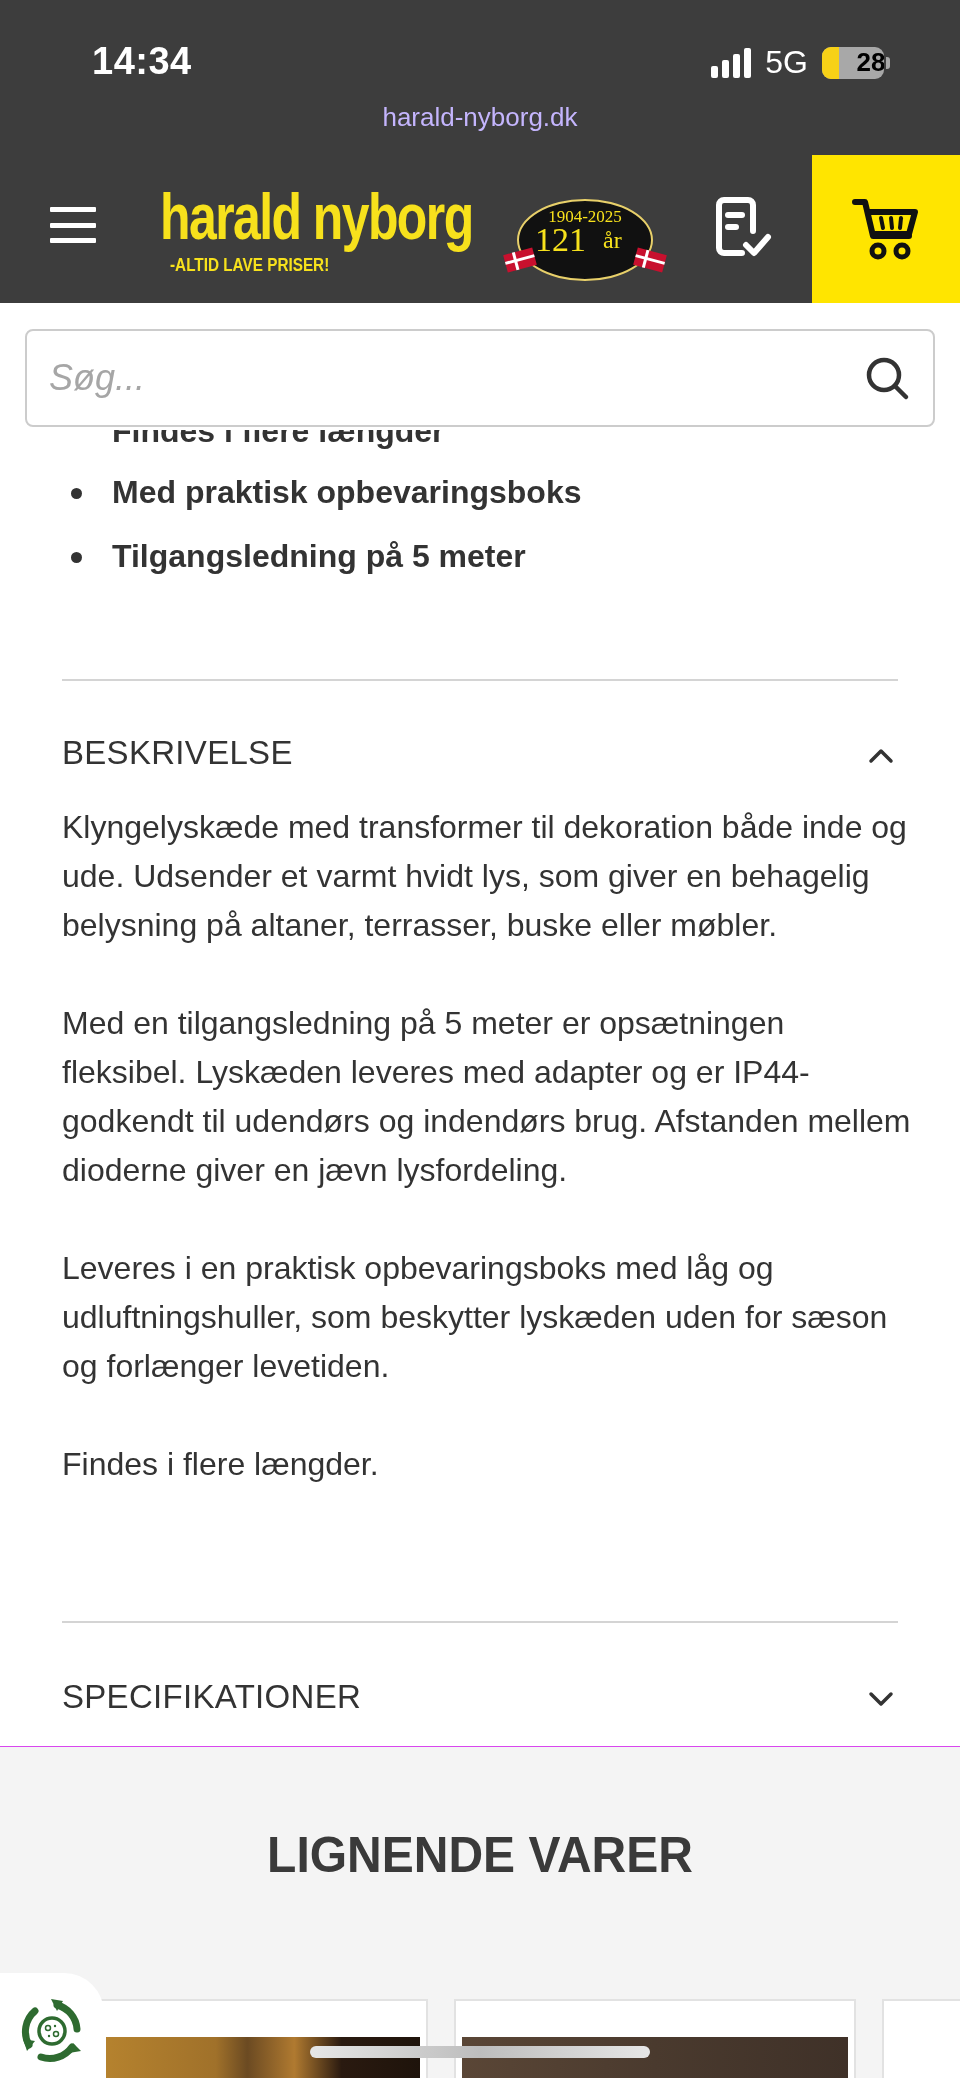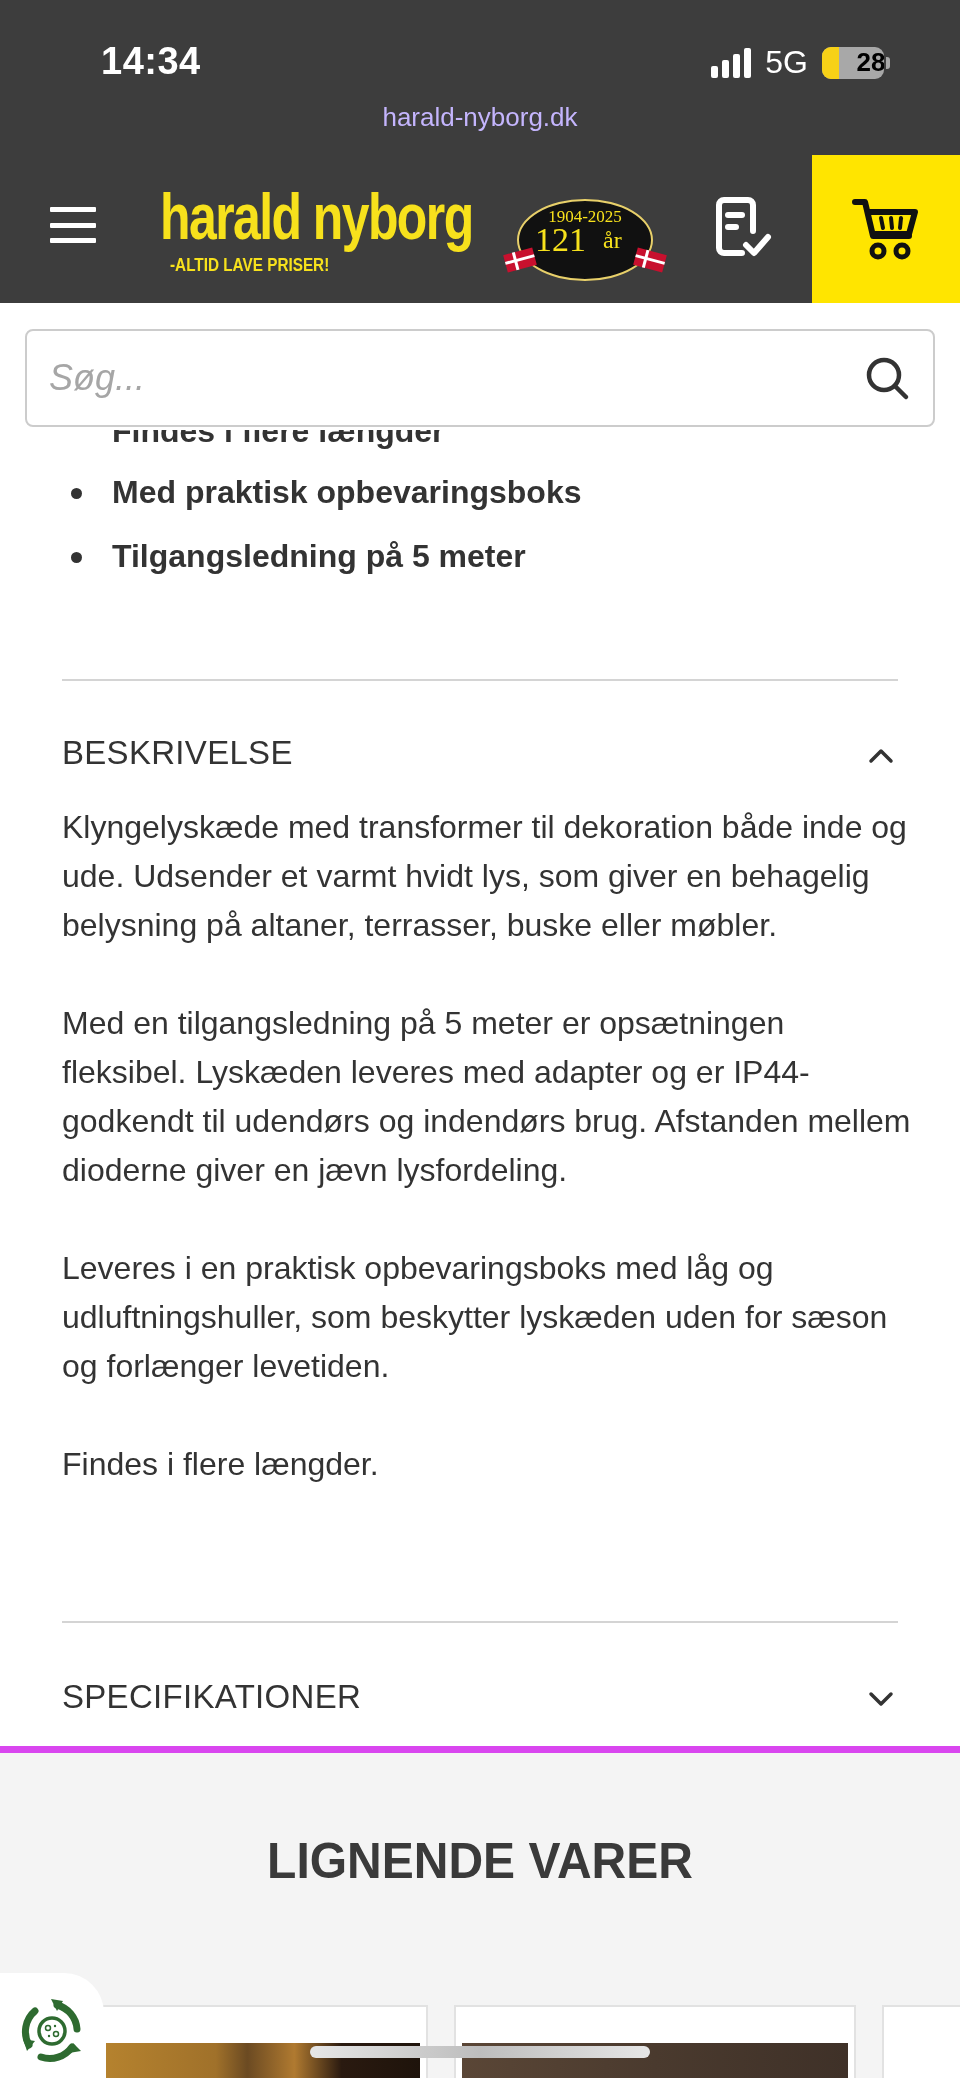--- a/index.html
+++ b/index.html
@@ -1,21 +1,21 @@
 <!DOCTYPE html>
 <html><head>
   <meta charset="utf-8">
   <style>
     * { box-sizing: border-box; margin: 0; padding: 0; }
     html, body { width: 960px; height: 2078px; overflow: hidden; background: #ffffff; }
     body { font-family: "Liberation Sans", "DejaVu Sans", sans-serif; color: #333333; position: relative; }
 
     
     .status-bar { position: absolute; left: 0; top: 0; width: 960px; height: 155px; background: #3d3d3d; color: #fff; }
-    .status-time { position: absolute; left: 101px; top: 40px; font-size: 38px; font-weight: bold; letter-spacing: 0.5px; }
+    .status-time { position: absolute; left: 92px; top: 40px; font-size: 38px; font-weight: bold; letter-spacing: 0.5px; }
     .status-right { position: absolute; right: 70px; top: 44px; display: flex; align-items: center; gap: 14px; }
     .signal { display: flex; align-items: flex-end; gap: 4px; height: 30px; }
     .signal span { width: 7px; background: #fff; border-radius: 2px; display: block; }
     .net { font-size: 32px; font-weight: normal; }
     .battery { position: relative; width: 62px; height: 32px; border-radius: 9px; background: #a8a8a8; overflow: hidden; display: flex; align-items: center; justify-content: center; }
     .battery .fill { position: absolute; left: 0; top: 0; bottom: 0; width: 28%; background: #f7d117; }
     .battery .lvl { position: relative; color: #000; font-weight: bold; font-size: 26px; margin-left: 36px; }
     .battery-tip { width: 4px; height: 12px; background: #a8a8a8; border-radius: 0 3px 3px 0; margin-left: -12px; }
     .url { position: absolute; left: 0; right: 0; top: 102px; text-align: center; font-size: 26px; color: #c4b5fd; }
 
@@ -54,21 +54,21 @@
     .divider { position: absolute; left: 62px; width: 836px; height: 2px; background: #d4d4d4; }
     .acc-head { position: absolute; left: 62px; width: 836px; height: 60px; display: flex; align-items: flex-end; justify-content: space-between; cursor: pointer; }
     .acc-title { font-size: 33px; color: #333; letter-spacing: 0.3px; }
     .chev { width: 34px; height: 34px; }
 
     .desc { position: absolute; left: 62px; top: 803px; width: 850px; font-size: 32px; line-height: 49px; color: #333; }
     .desc p { margin-bottom: 49px; }
     .desc p:last-child { margin-bottom: 12px; }
 
     
-    .similar { position: absolute; left: 0; top: 1746px; width: 960px; height: 332px; background: #f4f4f4; border-top: 7px solid #d946ef; }
+    .similar { position: absolute; left: 0; top: 1746px; width: 960px; height: 332px; background: #f4f4f4; border-top: 1px solid #d946ef; }
     .similar-title { position: absolute; left: 0; right: 0; top: 80px; text-align: center; font-size: 48px; font-weight: bold; color: #3a3a3a; transform: scaleY(1.05); }
     .card { position: absolute; top: 252px; height: 90px; background: #fff; border: 2px solid #e2e2e2; border-bottom: none; }
     .card .img { position: absolute; left: 6px; right: 6px; top: 36px; height: 60px; }
     .eco-badge { position: absolute; left: 0; top: 1973px; width: 104px; height: 120px; background: #fff; border-radius: 0 40px 0 0; display: flex; align-items: flex-start; justify-content: center; padding-top: 22px; cursor: pointer; z-index: 3; }
     .home-indicator { position: absolute; left: 310px; top: 2046px; width: 340px; height: 12px; border-radius: 6px; background: linear-gradient(90deg, #e6e6e6, #bdbdbd 50%, #e6e6e6); z-index: 4; }
   </style>
 </head>
 <body>
 
 <div class="status-bar">

